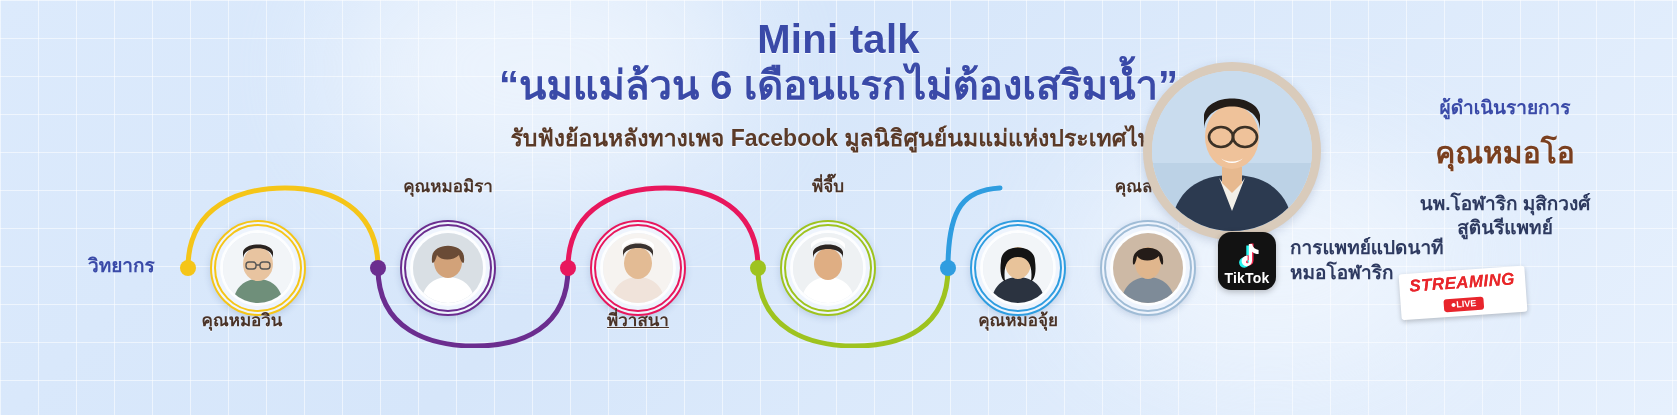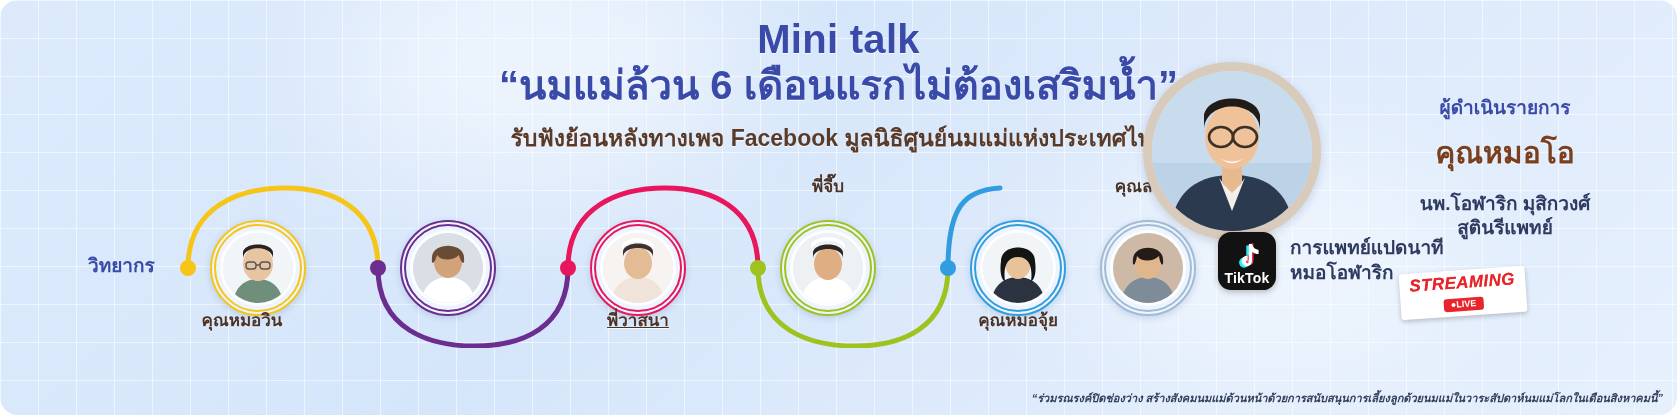--- a/index.html
+++ b/index.html
@@ -14,21 +14,20 @@
     position: relative;
     width: 1677px;
     height: 415px;
     overflow: hidden;
     background: #d8e8fa;
     background-image:
       linear-gradient(to right, rgba(255,255,255,0.55) 1px, transparent 1px),
       linear-gradient(to bottom, rgba(255,255,255,0.55) 1px, transparent 1px),
       linear-gradient(135deg, #dceafc 0%, #d6e6fa 40%, #e6f0fd 100%);
     background-size: 38px 38px, 38px 38px, 100% 100%;
-    border-radius: 18px;
   }
   .glow {
     position: absolute;
     border-radius: 50%;
     filter: blur(60px);
     opacity: .5;
     pointer-events: none;
   }
   .glow-a { width: 420px; height: 260px; left: 330px; top: -60px; background: #ffffff; }
   .glow-b { width: 380px; height: 240px; left: 1080px; top: 140px; background: #ffffff; opacity:.45; }
@@ -292,20 +291,21 @@
     <div class="node" style="left:340px; top:42px; border:6px double #6b2d8f;">
       <div class="inner">
         <svg class="face" viewBox="0 0 70 70">
           <rect width="70" height="70" fill="#d9dfe4"></rect>
           <path d="M8 70 C10 50 24 44 35 44 C46 44 60 50 62 70 Z" fill="#ffffff"></path>
           <ellipse cx="35" cy="29" rx="14" ry="16" fill="#d2a279"></ellipse>
           <path d="M19 24 C20 9 50 9 51 24 C52 34 48 30 46 22 C40 28 28 28 24 22 C22 30 18 34 19 24 Z" fill="#6a4b36"></path>
         </svg>
       </div>
     </div>
+    <div class="nm" style="left:288px; top:-6px;">คุณหมอมิรา</div>
 
     <div class="node" style="left:530px; top:42px; border:6px double #e8175d;">
       <div class="inner">
         <svg class="face" viewBox="0 0 70 70">
           <rect width="70" height="70" fill="#f6f3f0"></rect>
           <path d="M8 70 C10 50 24 44 35 44 C46 44 60 50 62 70 Z" fill="#f0e3da"></path>
           <ellipse cx="35" cy="30" rx="14" ry="16" fill="#e3bb94"></ellipse>
           <path d="M20 24 C21 12 49 12 50 24 L50 18 C48 8 22 8 20 18 Z" fill="#3a3330"></path>
           <path d="M19 17 C24 6 46 6 51 17 L51 12 C46 3 24 3 19 12 Z" fill="#ffffff"></path>
         </svg>
@@ -389,15 +389,14 @@
       <div>การแพทย์แปดนาที</div>
       <div>หมอโอฬาริก</div>
     </div>
   </div>
 
   <div class="streaming-badge">
     <div class="st-word">STREAMING</div>
     <div class="st-live">●LIVE</div>
   </div>
 
-  <div class="footnote">“ร่วมรณรงค์ปิดช่องว่าง สร้างสังคมนมแม่ด้วนหน้าด้วยการสนับสนุนการเลี้ยงลูกด้วยนมแม่ในวาระสัปดาห์นมแม่โลกในเดือนสิงหาคมนี้”</div>
 
 </div>
 
 </body></html>

